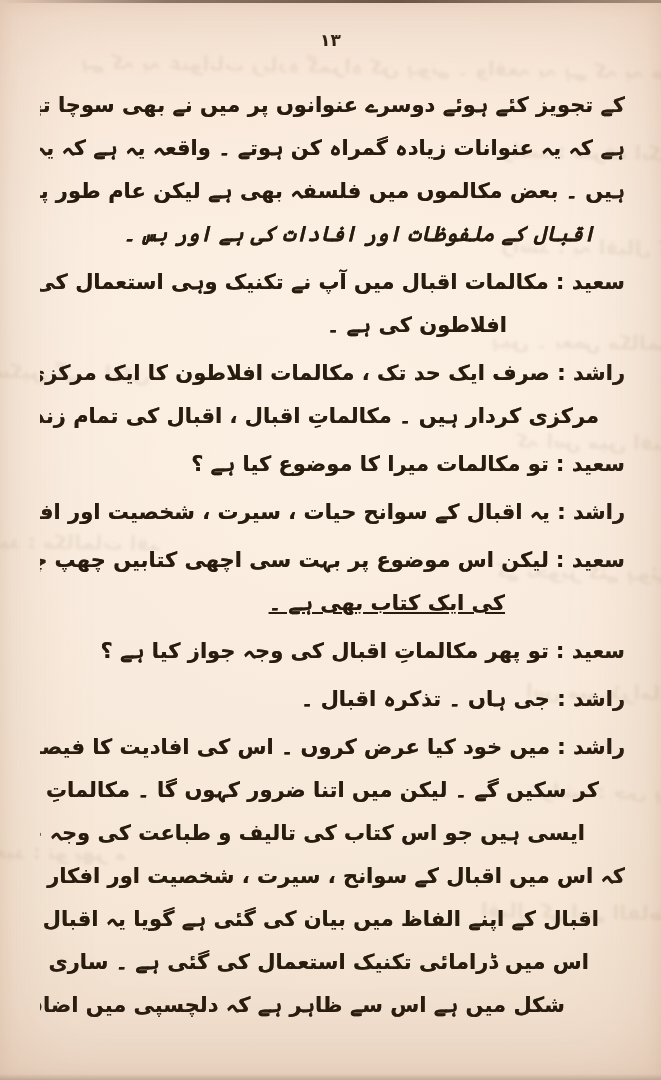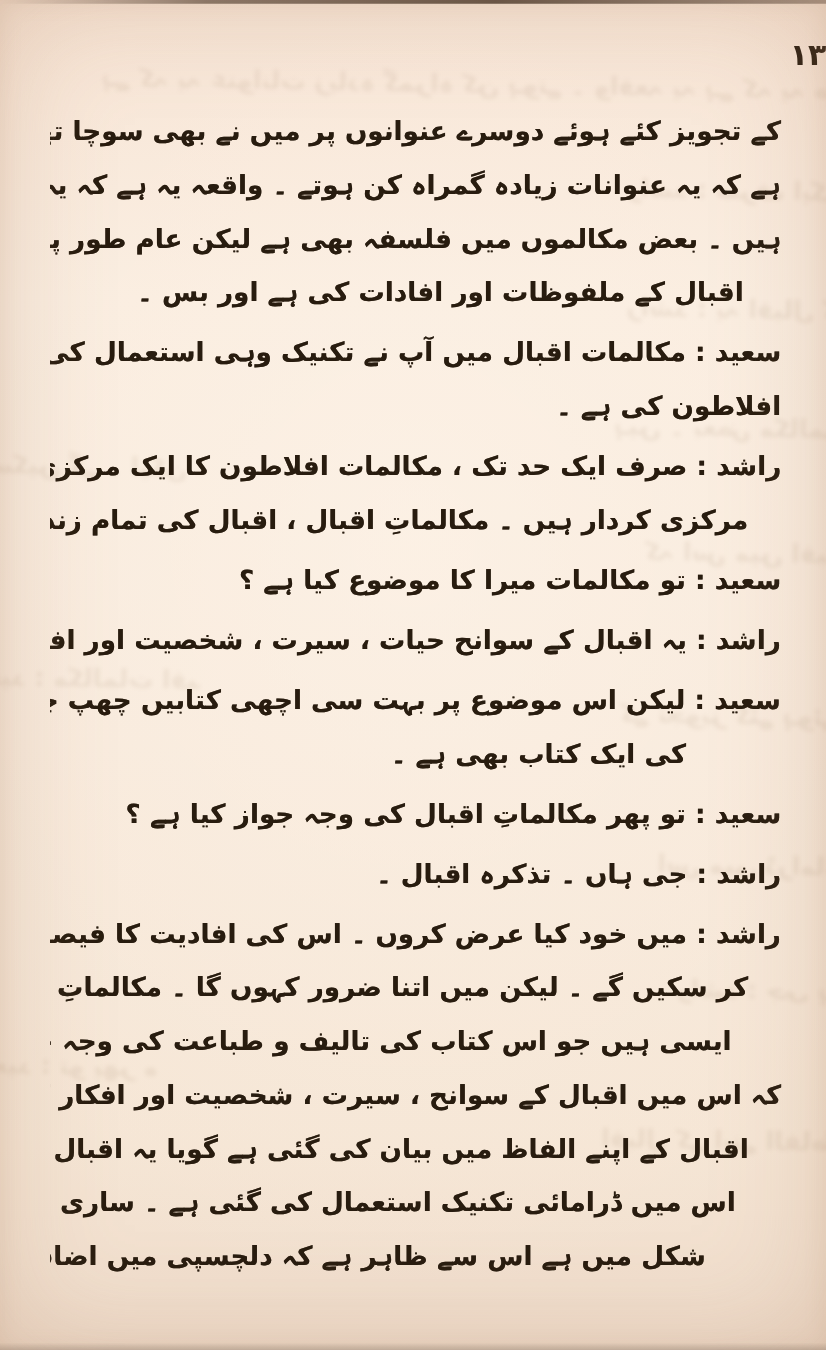--- a/index.html
+++ b/index.html
@@ -24,42 +24,42 @@
   
   .ghost-layer{position:absolute;inset:0;overflow:hidden;pointer-events:none;}
   .ghost{
     position:absolute;direction:rtl;white-space:nowrap;overflow:hidden;
     color:#9b8064;opacity:.13;filter:blur(1.6px);
     font-weight:bold;font-size:20px;transform:scaleX(-1) rotate(-1deg);
   }
   
   .page-number{
     position:absolute;top:30px;left:0;width:661px;
-    text-align:right;font-size:24px;font-weight:bold;color:#2a1d10;
+    text-align:center;font-size:17px;font-weight:bold;color:#2a1d10;
     letter-spacing:1px;
   }
   
   .text-block{
     position:absolute;top:84px;right:0;left:0;
     padding:0 36px 0 40px;direction:rtl;
   }
   .line{
     position:relative;display:block;height:43px;line-height:43px;
     font-size:21px;font-weight:bold;color:#281c0f;
     white-space:nowrap;overflow:hidden;text-align:right;
     text-shadow:0 0 .5px rgba(40,28,15,.75);
   }
   .turn{margin-top:5px;}
   .ind-sm{margin-right:26px;}
-  .ind-30{margin-right:30px;}
+  .ind-30{margin-right:30px;font-style:italic;}
   .ind-36{margin-right:36px;}
   .ind-40{margin-right:40px;}
   .ind-60{margin-right:60px;}
-  .ind-118{}
-  .ind-150{margin-right:76px;}
+  .ind-118{margin-right:118px;}
+  .ind-150{margin-right:120px;text-decoration:underline;}
 </style>
 </head>
 <body>
 
 <div class="page">
 
   <div class="edge-top"></div>
 
   <div class="ghost-layer">
     <div class="ghost" style="top:55px;right:-60px;width:640px;">ہے کہ یہ عنوانات زیادہ گمراہ کن ہوتے ۔ واقعہ یہ ہے کہ یہ صرف مکالمات ہی</div>

